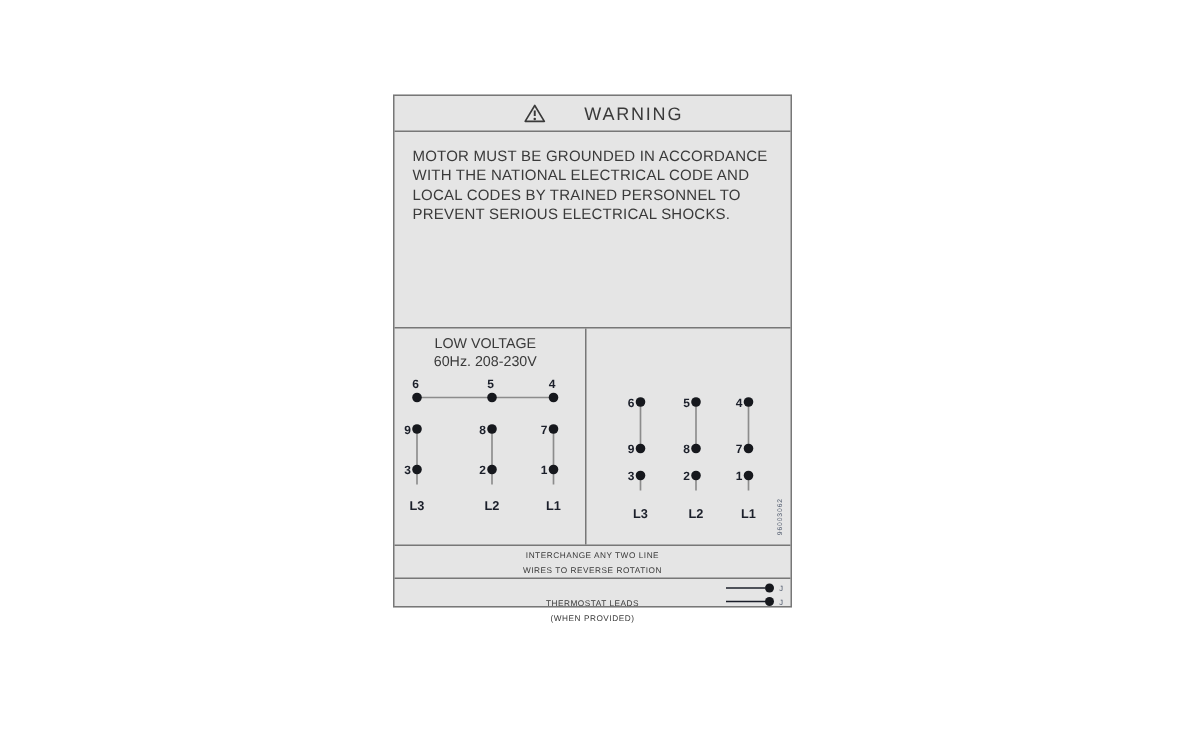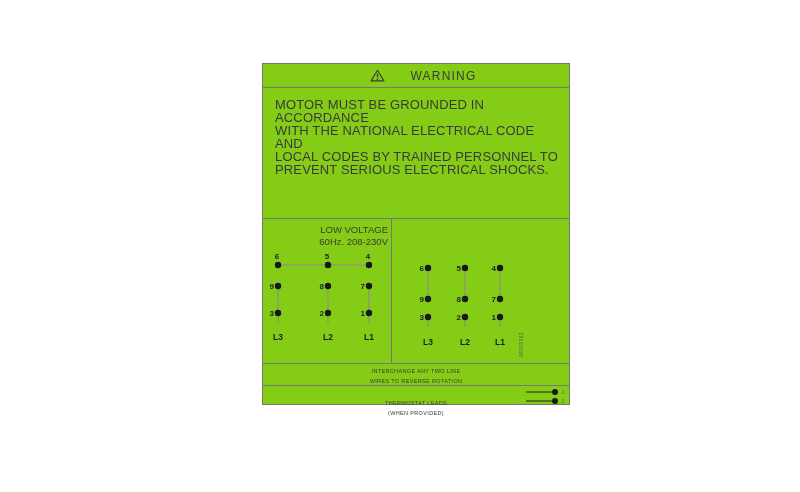--- a/index.html
+++ b/index.html
@@ -1,39 +1,39 @@
 <!DOCTYPE html>
 <html style="--border: #777777; --wire: #8c8c8c; --dot: #16181d; --text: #3a3a3a; --digit: #1b1f2a; --smalltext: #4a5568; --bg: #ffffff;"><head>
 <meta charset="utf-8">
 <style>
   * { margin:0; padding:0; box-sizing:border-box; }
   html,body { width:800px; height:492px; background:#fff; overflow:hidden;
               font-family:"Liberation Sans", sans-serif; }
   #canvas { position:relative; width:800px; height:492px; background:var(--bg,#fff); }
 
-  .label { position:absolute; left:262px; top:63px; width:308px; height:342px;
-           border:1px solid var(--border); background:#84cc16; }
+  .label { position:absolute; left:262px; top:63px; width:266px; height:342px;
+           border:1px solid var(--border); background:#e5e5e5; }
 
   .hdr { position:absolute; left:0; top:0; width:100%; height:24px;
          border-bottom:1px solid var(--border);
          display:flex; align-items:center; justify-content:center; gap:26px;
          padding-left:14px; }
   .hdr .wtxt { font-size:12px; letter-spacing:1.2px; color:var(--text); }
 
   .btxt { position:absolute; left:0; top:25px; width:100%; height:129px;
           padding:9px 8px 0 12px; }
-  .btxt p { font-size:13px; line-height:13px; letter-spacing:0.15px;
+  .btxt p { font-size:10px; line-height:13px; letter-spacing:0.15px;
             color:var(--text); white-space:pre-line; margin-bottom:13px; }
 
   .volt { position:absolute; left:0; top:154px; width:100%; height:145px;
           border-top:1px solid var(--border); display:flex; }
   .panel { position:relative; height:100%; }
   .lv { width:129px; border-right:1px solid var(--border); }
   .hv { width:137px; }
-  .dg-title { position:relative; padding-top:5px; text-align:right;
+  .dg-title { position:relative; padding-top:5px; text-align:center;
               font-size:9.5px; line-height:12px; color:var(--text);
               white-space:pre-line; z-index:2; }
   .lv .dg-title { transform:translateX(-3px); }
   .hv .dg-title { transform:translateX(14px); line-height:11.5px; }
   .dg-svg { position:absolute; left:0; top:0; z-index:1; }
   .num { font-family:"Liberation Sans",sans-serif; font-weight:bold; font-size:8px;  fill:var(--digit); }
   .ll  { font-family:"Liberation Sans",sans-serif; font-weight:bold; font-size:8.5px; fill:var(--digit); }
 
   .pn { position:absolute; right:5px; bottom:6px; writing-mode:vertical-rl;
         transform:rotate(180deg); font-size:4.5px; letter-spacing:0.6px;

